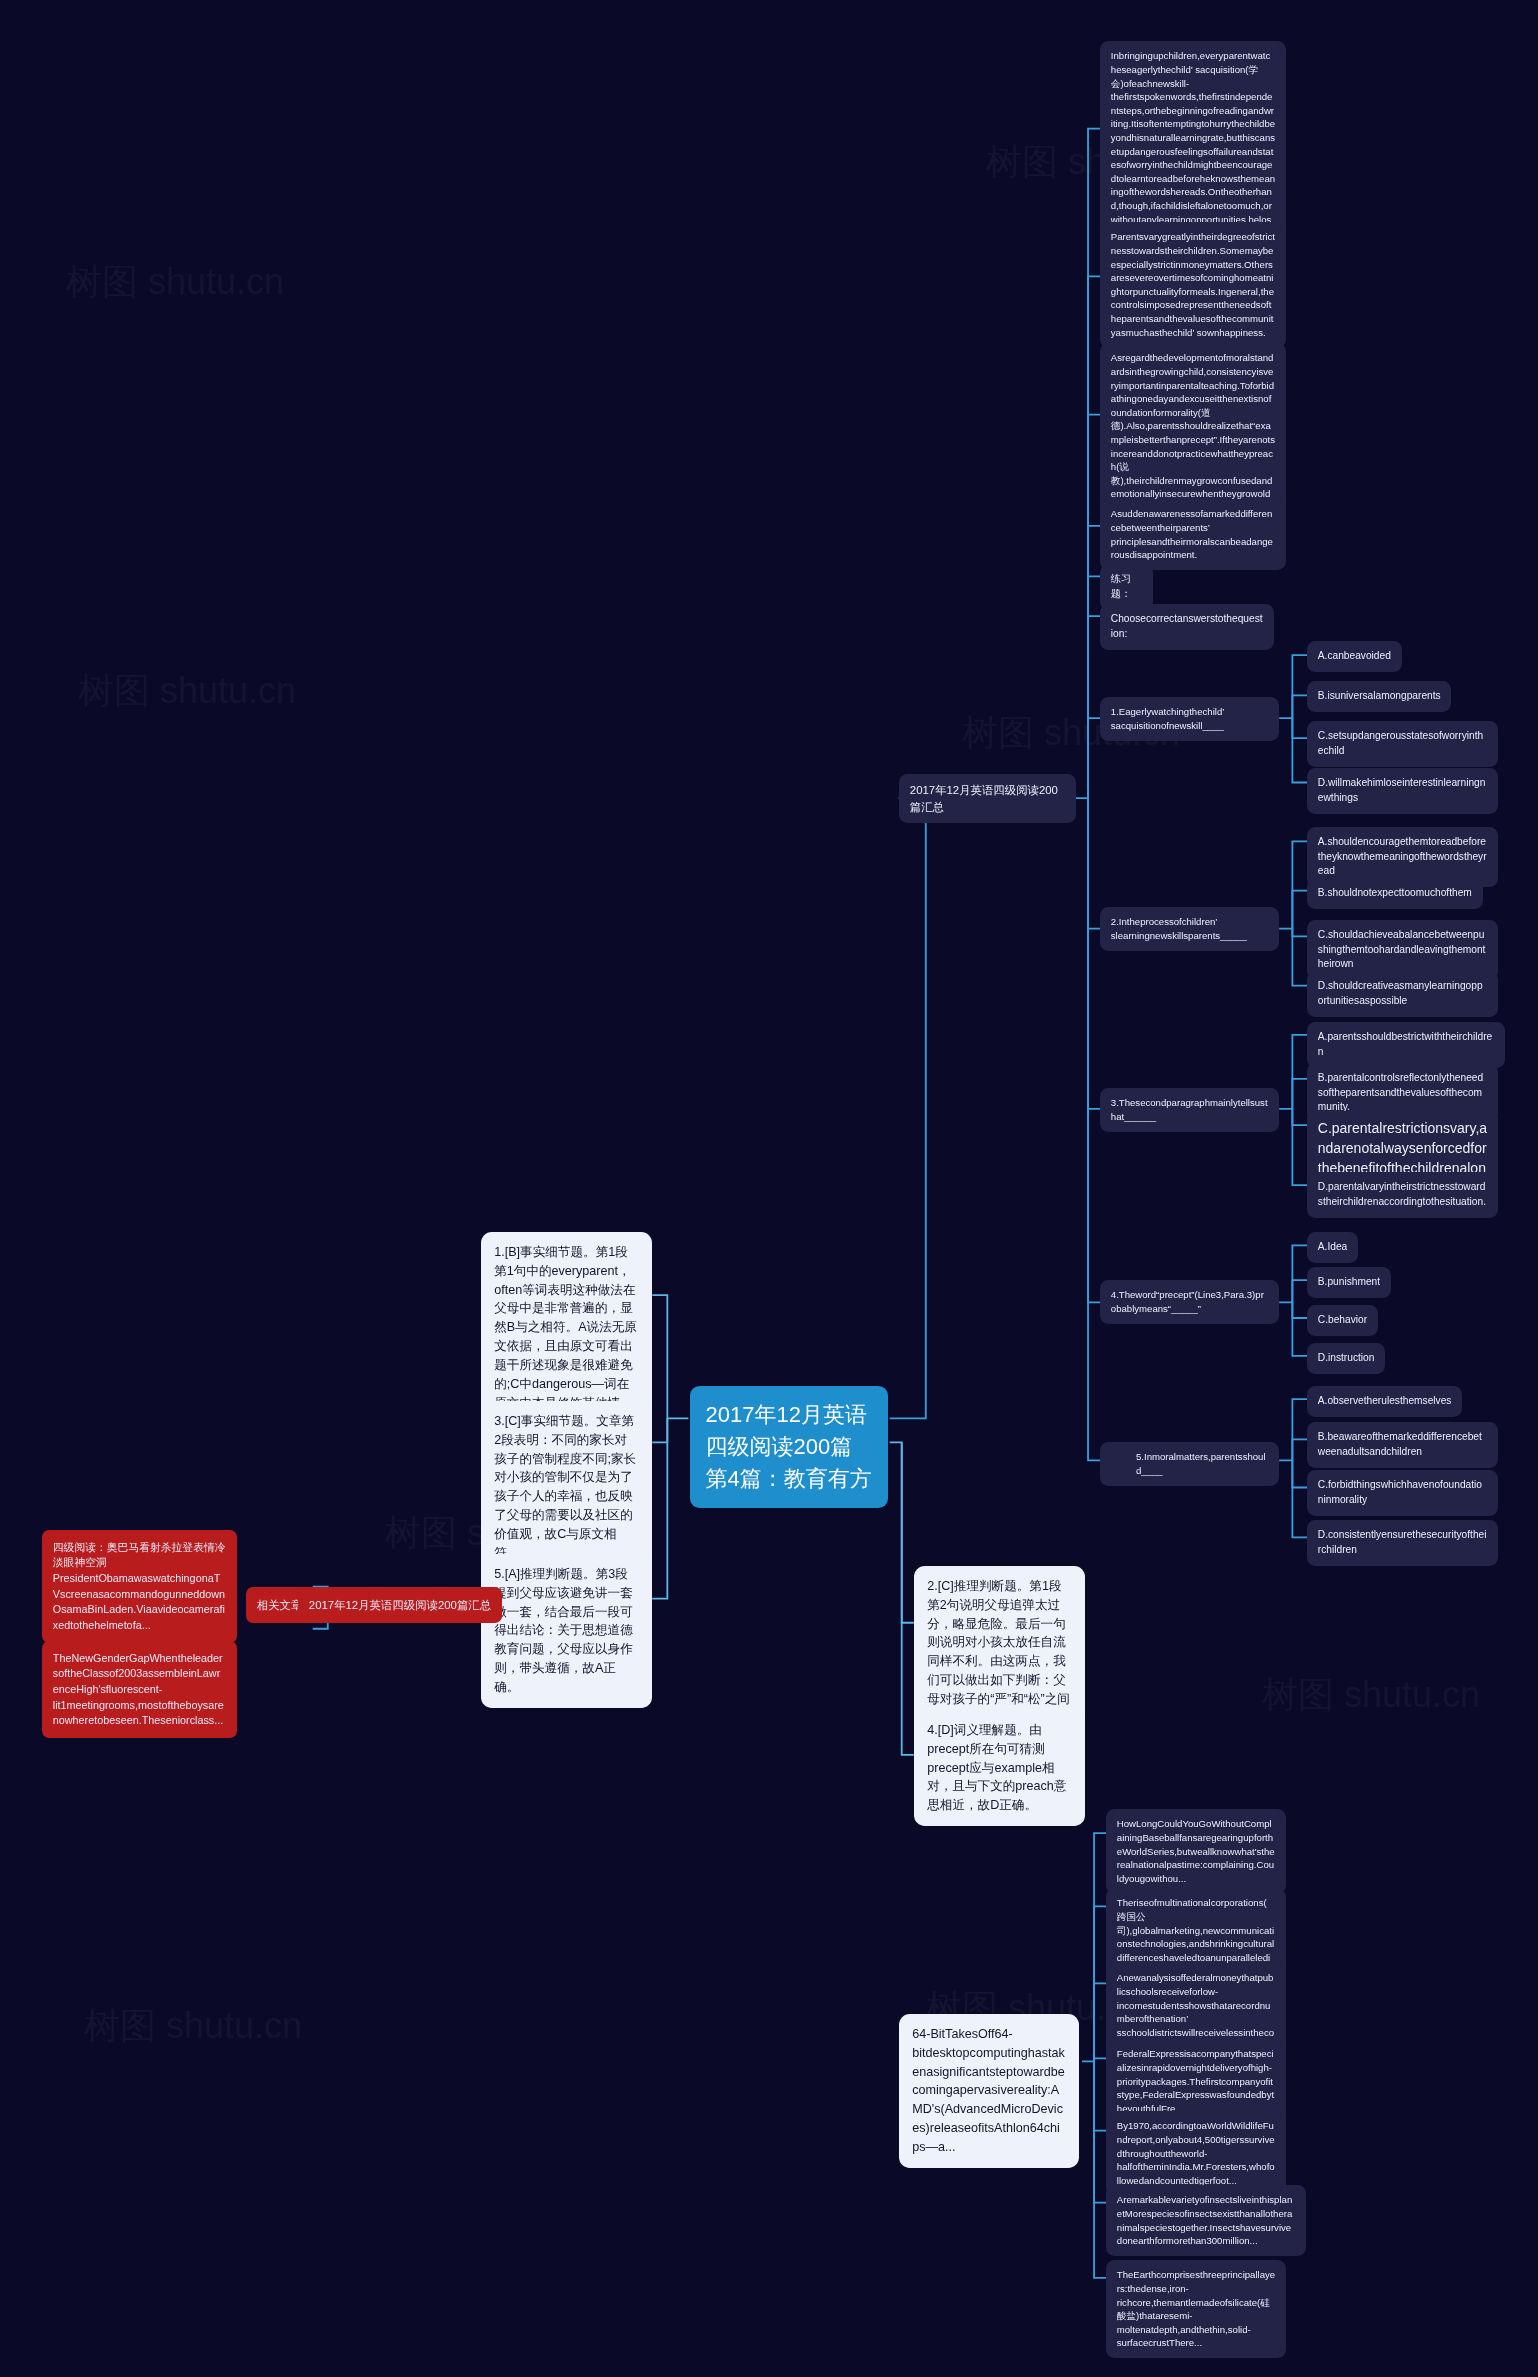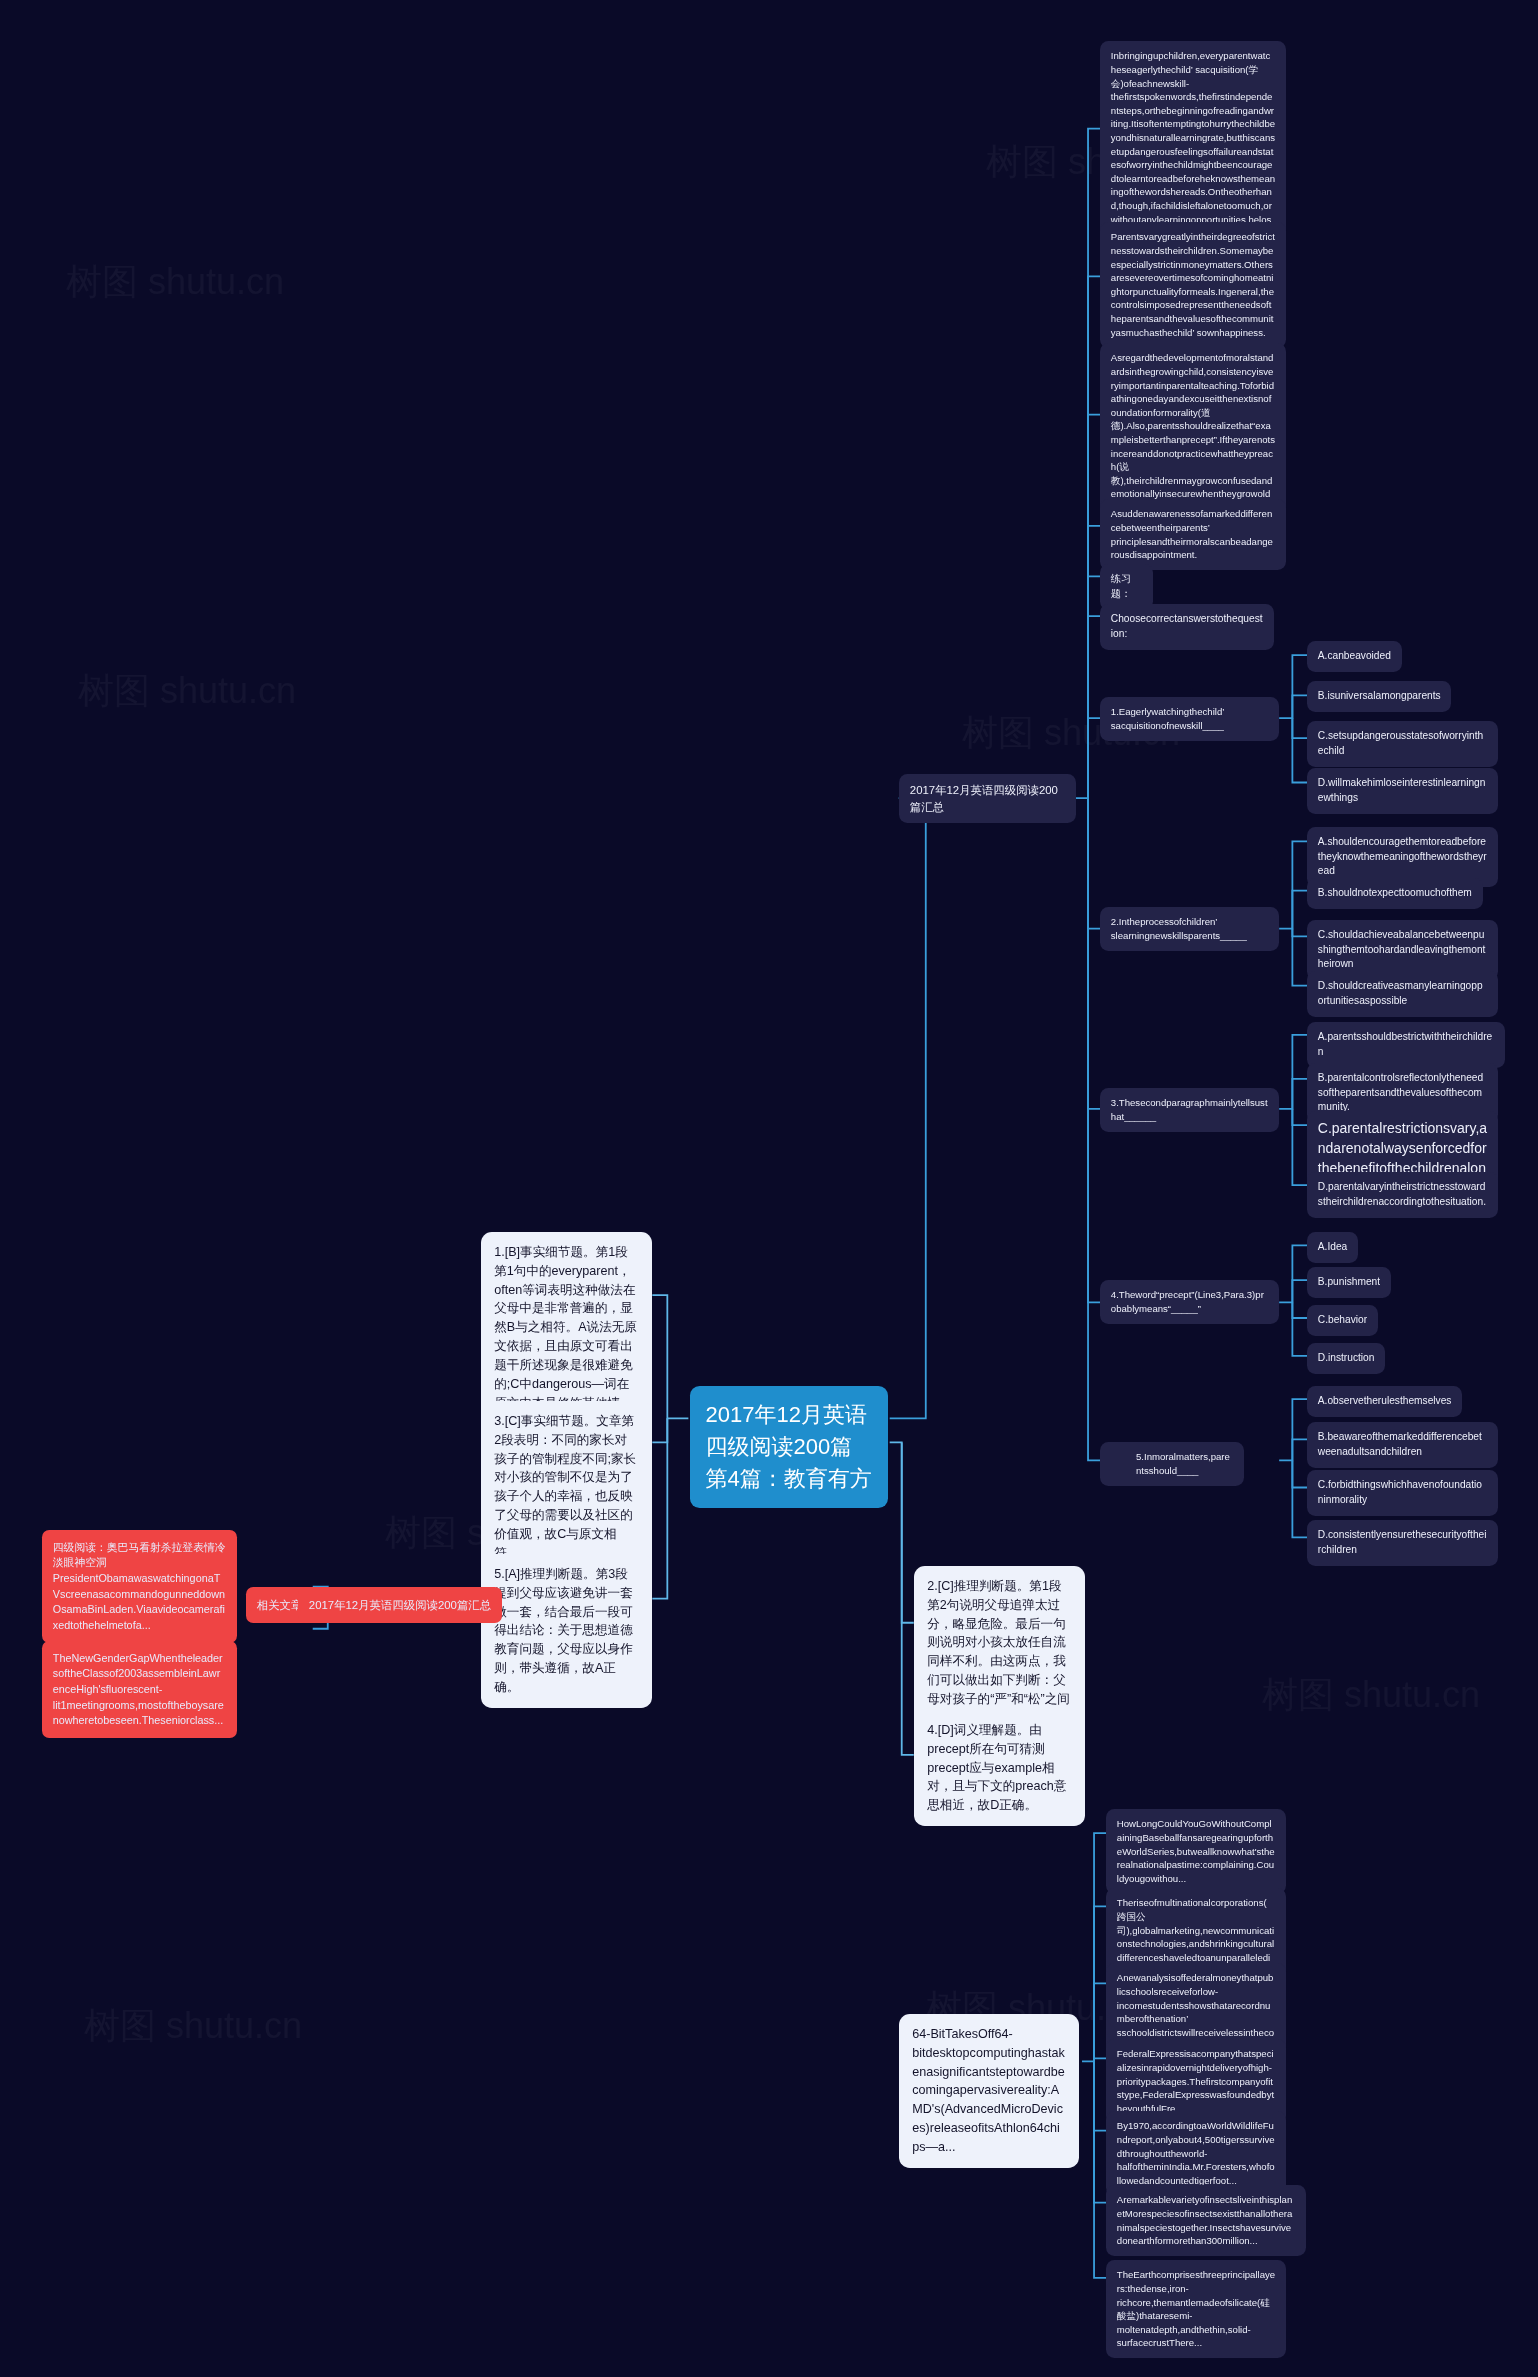--- a/index.html
+++ b/index.html
@@ -40,21 +40,21 @@
   .n-light {
     background: #eef2fb;
     color: #14142b;
     font-size: 15.6px;
     border-radius: 10.8px;
     padding: 10.8px 13.2px;
     line-height: 1.5;
   }
   
   .n-rel {
-    background: #ef4444;
+    background: #b91c1c;
     color: #e8eafc;
     font-size: 12.6px;
     border-radius: 7.2px;
     padding: 9.6px 10.8px;
     line-height: 1.45;
   }
   
   .n-root {
     position: absolute;
     background: #1f8ecd;
@@ -158,21 +158,21 @@
   <div class="node n-dark" style="left:1100px; top:343px; width:186px; font-size:9.6px;">Asregardthedevelopmentofmoralstandardsinthegrowingchild,consistencyisveryimportantinparentalteaching.Toforbidathingonedayandexcuseitthenextisnofoundationformorality(道德).Also,parentsshouldrealizethat“exampleisbetterthanprecept”.Iftheyarenotsincereanddonotpracticewhattheypreach(说教),theirchildrenmaygrowconfusedandemotionallyinsecurewhentheygrowoldenoughtothinkforthemselves,andrealizetheyhavebeentosomeextentfooled.</div>
   <div class="node n-dark" style="left:1100px; top:499px; width:186px; font-size:9.6px;">Asuddenawarenessofamarkeddifferencebetweentheirparents’ principlesandtheirmoralscanbeadangerousdisappointment.</div>
 
   <div class="node n-dark" style="left:1100px; top:564px; width:53px; font-size:10.2px;">练习题：</div>
   <div class="node n-dark" style="left:1100px; top:604px; width:174px; font-size:10.2px;">Choosecorrectanswerstothequestion:</div>
 
   <div class="node n-dark" style="left:1100px; top:697px; width:179px; font-size:9.6px;">1.Eagerlywatchingthechild’ sacquisitionofnewskill____</div>
   <div class="node n-dark" style="left:1100px; top:907px; width:179px; font-size:9.6px;">2.Intheprocessofchildren’ slearningnewskillsparents_____</div>
   <div class="node n-dark" style="left:1100px; top:1088px; width:179px; font-size:9.6px;">3.Thesecondparagraphmainlytellsusthat______</div>
   <div class="node n-dark" style="left:1100px; top:1280px; width:179px; font-size:9.6px;">4.Theword“precept”(Line3,Para.3)probablymeans“_____”</div>
-  <div class="node n-dark" style="left:1100px; top:1442px; width:144px; font-size:9.6px;padding-left:36px;">5.Inmoralmatters,parentsshould____</div>
+  <div class="node n-dark" style="left:1100px; top:1442px; width:179px; font-size:9.6px;padding-left:36px;">5.Inmoralmatters,parentsshould____</div>
 
   <div class="node n-dark" style="left:1307px; top:641px; width:auto; max-width:198px; font-size:10.2px;text-align:center;">A.canbeavoided</div>
   <div class="node n-dark" style="left:1307px; top:681px; width:auto; max-width:198px; font-size:10.2px;">B.isuniversalamongparents</div>
   <div class="node n-dark" style="left:1307px; top:721px; width:191px; font-size:10.2px;">C.setsupdangerousstatesofworryinthechild</div>
   <div class="node n-dark" style="left:1307px; top:768px; width:191px; font-size:10.2px;">D.willmakehimloseinterestinlearningnewthings</div>
 
   <div class="node n-dark" style="left:1307px; top:827px; width:191px; font-size:10.2px;">A.shouldencouragethemtoreadbeforetheyknowthemeaningofthewordstheyread</div>
   <div class="node n-dark" style="left:1307px; top:878px; width:auto; max-width:198px; font-size:10.2px;">B.shouldnotexpecttoomuchofthem</div>
   <div class="node n-dark" style="left:1307px; top:920px; width:191px; font-size:10.2px;">C.shouldachieveabalancebetweenpushingthemtoohardandleavingthemontheirown</div>
   <div class="node n-dark" style="left:1307px; top:971px; width:191px; font-size:10.2px;">D.shouldcreativeasmanylearningopportunitiesaspossible</div>

